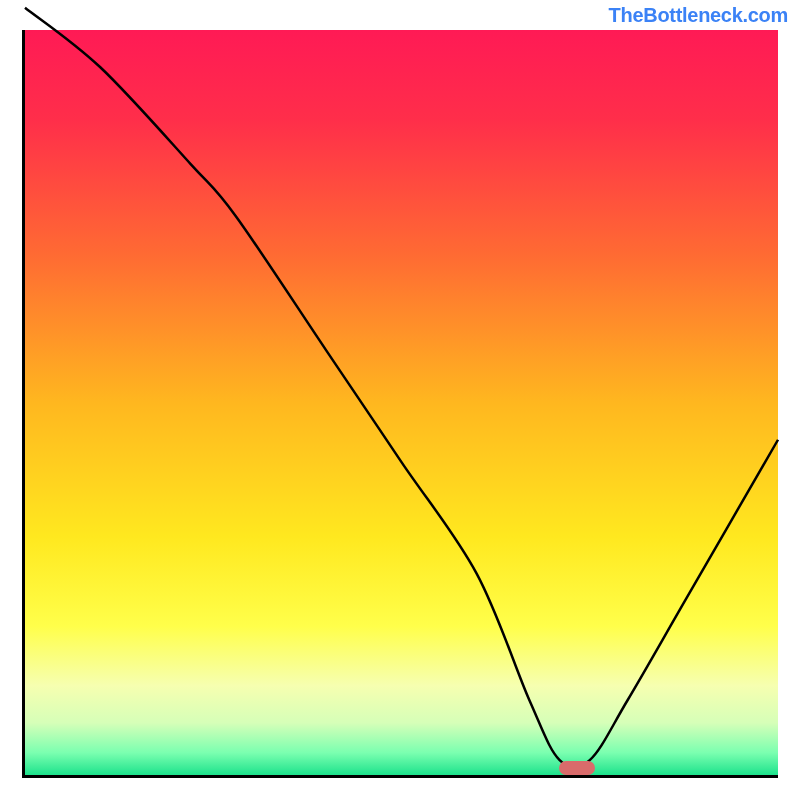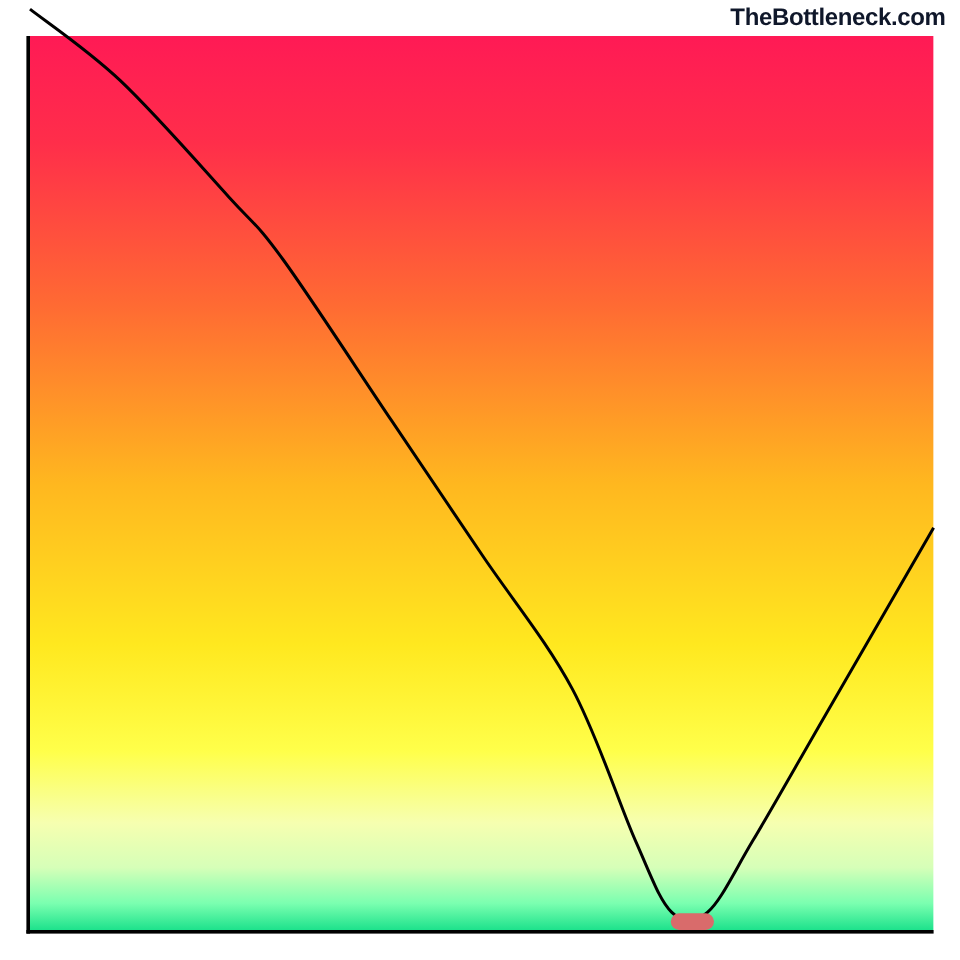--- a/index.html
+++ b/index.html
@@ -10,21 +10,21 @@
     font-family: Arial, sans-serif;
     position: relative;
     overflow: hidden;
   }
   .watermark {
     position: absolute;
     top: 4px;
     right: 12px;
     font-size: 20px;
     font-weight: bold;
-    color: #0f172a;
+    color: #3b82f6;
     letter-spacing: -0.3px;
     z-index: 10;
   }
   .plot-area {
     position: absolute;
     left: 22px;
     top: 30px;
     width: 756px;
     height: 748px;
     border-left: 3px solid #000;

